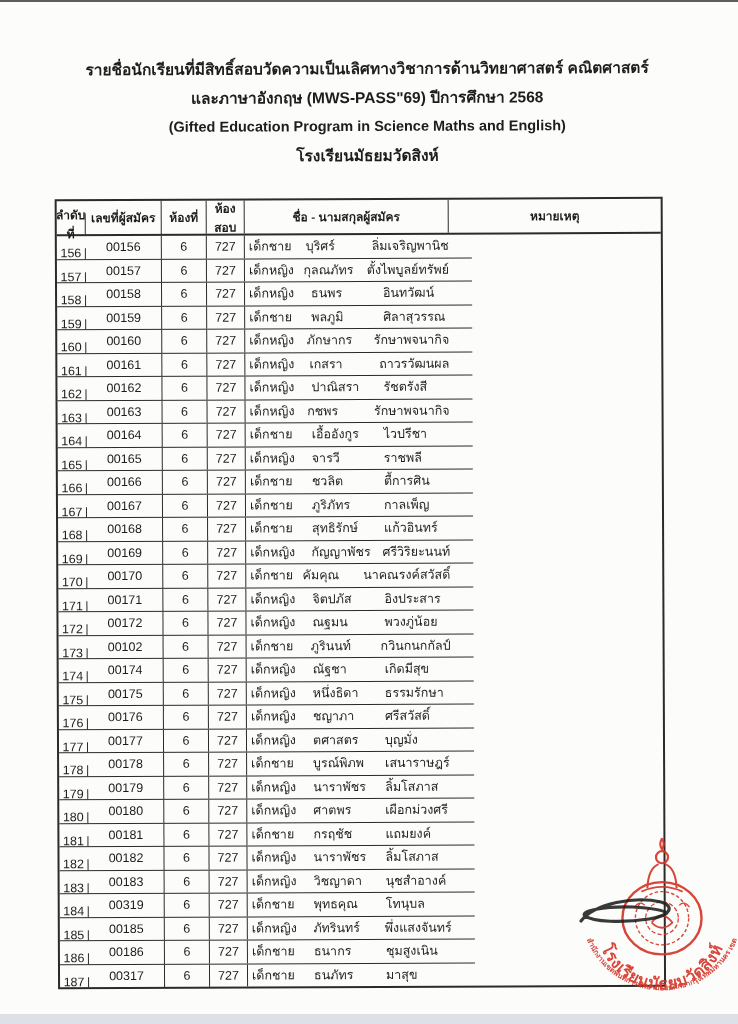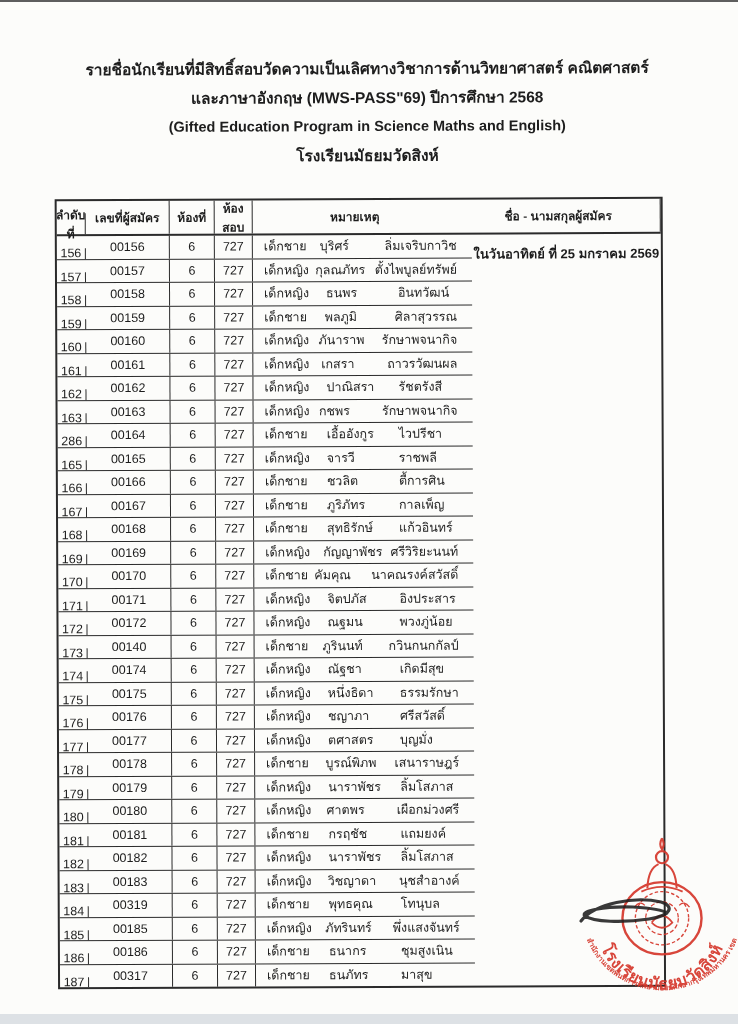--- a/index.html
+++ b/index.html
@@ -23,31 +23,31 @@
 
   
   .table{
     position:absolute;left:56px;top:198px;width:608px;
     border:2px solid #2b2b2b;box-sizing:border-box;background:transparent;
   }
   .thead{display:flex;height:33px;border-bottom:2px solid #2b2b2b;font-weight:700;}
   .cell{box-sizing:border-box;border-right:1.6px solid #2b2b2b;}
   .thead .cell{display:flex;align-items:center;justify-content:center;font-size:12px;text-align:center;}
   .c1{width:29px;margin-top:12px;}
-  .c2{width:84px;}
+  .c2{width:76px;}
   .c3{width:45px;}
   .c4{width:38px;}
   .c5{width:204px;}
   .c6{flex:1;border-right:none;}
   .tbody{display:flex;}
   .rows{width:415px;}
   .trow{display:flex;height:22.5px;border-bottom:1.6px solid #2b2b2b;}
   .trow:last-child{border-bottom:none;}
   .trow .cell{display:flex;align-items:center;justify-content:center;font-size:12.5px;overflow:hidden;white-space:nowrap;}
-  .trow .name-cell{justify-content:center;padding-left:11px;}
+  .trow .name-cell{justify-content:center;padding-left:4px;}
   .np{display:inline-block;width:62px;}
   .nf{display:inline-block;width:72px;}
   .nl{display:inline-block;flex:1;}
   .remark-col{flex:1;box-sizing:border-box;padding-top:6px;text-align:center;font-weight:700;font-size:13px;}
   .remark-col div{line-height:27px;white-space:nowrap;}
 
   
   .seal{position:absolute;left:576px;top:828px;width:172px;height:196px;opacity:.92;z-index:4;}
   .signature{position:absolute;left:573px;top:891px;width:112px;height:46px;z-index:5;opacity:.88;}
 </style>
@@ -65,34 +65,34 @@
       <div class="t-eng">(Gifted Education Program in Science Maths and English)</div>
       <div class="t-school">โรงเรียนมัธยมวัดสิงห์</div>
     </div>
 
     <div class="table">
       <div class="thead">
         <div class="cell c1">ลำดับที่</div>
         <div class="cell c2">เลขที่ผู้สมัคร</div>
         <div class="cell c3">ห้องที่</div>
         <div class="cell c4">ห้องสอบ</div>
+        <div class="cell c5">ชื่อ - นามสกุลผู้สมัคร</div>
         <div class="cell c6">หมายเหตุ</div>
-        <div class="cell c5">ชื่อ - นามสกุลผู้สมัคร</div>
       </div>
       <div class="tbody">
         <div class="rows">
             <div class="trow">
               <div class="cell c1">156</div>
               <div class="cell c2">00156</div>
               <div class="cell c3">6</div>
               <div class="cell c4">727</div>
               <div class="cell c5 name-cell" style="border-right: none;">
                 <span class="np">เด็กชาย</span>
                 <span class="nf">บุริศร์</span>
-                <span class="nl">ลิ่มเจริบกาวิช</span>
+                <span class="nl">ลิ่มเจริญพานิช</span>
               </div>
             </div>
             <div class="trow">
               <div class="cell c1">157</div>
               <div class="cell c2">00157</div>
               <div class="cell c3">6</div>
               <div class="cell c4">727</div>
               <div class="cell c5 name-cell" style="border-right: none;">
                 <span class="np">เด็กหญิง</span>
                 <span class="nf">กุลณภัทร</span>
@@ -121,21 +121,21 @@
                 <span class="nl">ศิลาสุวรรณ</span>
               </div>
             </div>
             <div class="trow">
               <div class="cell c1">160</div>
               <div class="cell c2">00160</div>
               <div class="cell c3">6</div>
               <div class="cell c4">727</div>
               <div class="cell c5 name-cell" style="border-right: none;">
                 <span class="np">เด็กหญิง</span>
-                <span class="nf">ภันาราพ</span>
+                <span class="nf">ภักษากร</span>
                 <span class="nl">รักษาพจนากิจ</span>
               </div>
             </div>
             <div class="trow">
               <div class="cell c1">161</div>
               <div class="cell c2">00161</div>
               <div class="cell c3">6</div>
               <div class="cell c4">727</div>
               <div class="cell c5 name-cell" style="border-right: none;">
                 <span class="np">เด็กหญิง</span>
@@ -159,21 +159,21 @@
               <div class="cell c2">00163</div>
               <div class="cell c3">6</div>
               <div class="cell c4">727</div>
               <div class="cell c5 name-cell" style="border-right: none;">
                 <span class="np">เด็กหญิง</span>
                 <span class="nf">กชพร</span>
                 <span class="nl">รักษาพจนากิจ</span>
               </div>
             </div>
             <div class="trow">
-              <div class="cell c1">286</div>
+              <div class="cell c1">164</div>
               <div class="cell c2">00164</div>
               <div class="cell c3">6</div>
               <div class="cell c4">727</div>
               <div class="cell c5 name-cell" style="border-right: none;">
                 <span class="np">เด็กชาย</span>
                 <span class="nf">เอื้ออังกูร</span>
                 <span class="nl">ไวปรีชา</span>
               </div>
             </div>
             <div class="trow">
@@ -259,21 +259,21 @@
               <div class="cell c3">6</div>
               <div class="cell c4">727</div>
               <div class="cell c5 name-cell" style="border-right: none;">
                 <span class="np">เด็กหญิง</span>
                 <span class="nf">ณฐมน</span>
                 <span class="nl">พวงภู่น้อย</span>
               </div>
             </div>
             <div class="trow">
               <div class="cell c1">173</div>
-              <div class="cell c2">00140</div>
+              <div class="cell c2">00102</div>
               <div class="cell c3">6</div>
               <div class="cell c4">727</div>
               <div class="cell c5 name-cell" style="border-right: none;">
                 <span class="np">เด็กชาย</span>
                 <span class="nf">ภูรินนท์</span>
                 <span class="nl">กวินกนกกัลป์</span>
               </div>
             </div>
             <div class="trow">
               <div class="cell c1">174</div>
@@ -424,21 +424,20 @@
               <div class="cell c3">6</div>
               <div class="cell c4">727</div>
               <div class="cell c5 name-cell" style="border-right: none;">
                 <span class="np">เด็กชาย</span>
                 <span class="nf">ธนภัทร</span>
                 <span class="nl">มาสุข</span>
               </div>
             </div>
           </div>
         <div class="remark-col">
-          <div>ในวันอาทิตย์ ที่ 25 มกราคม 2569</div>
         </div>
       </div>
     </div>
   </div>
 
   <svg class="seal" viewBox="0 0 200 228">
     <g fill="none" stroke="#d5372b">
       <path d="M100 12 q4 7 0 13 q-4 -6 0 -13" stroke-width="2.5"></path>
       <circle cx="100" cy="34" r="7" stroke-width="2.6"></circle>
       <path d="M83 70 Q84 47 96 42 M117 70 Q116 47 104 42" stroke-width="2.4"></path>

